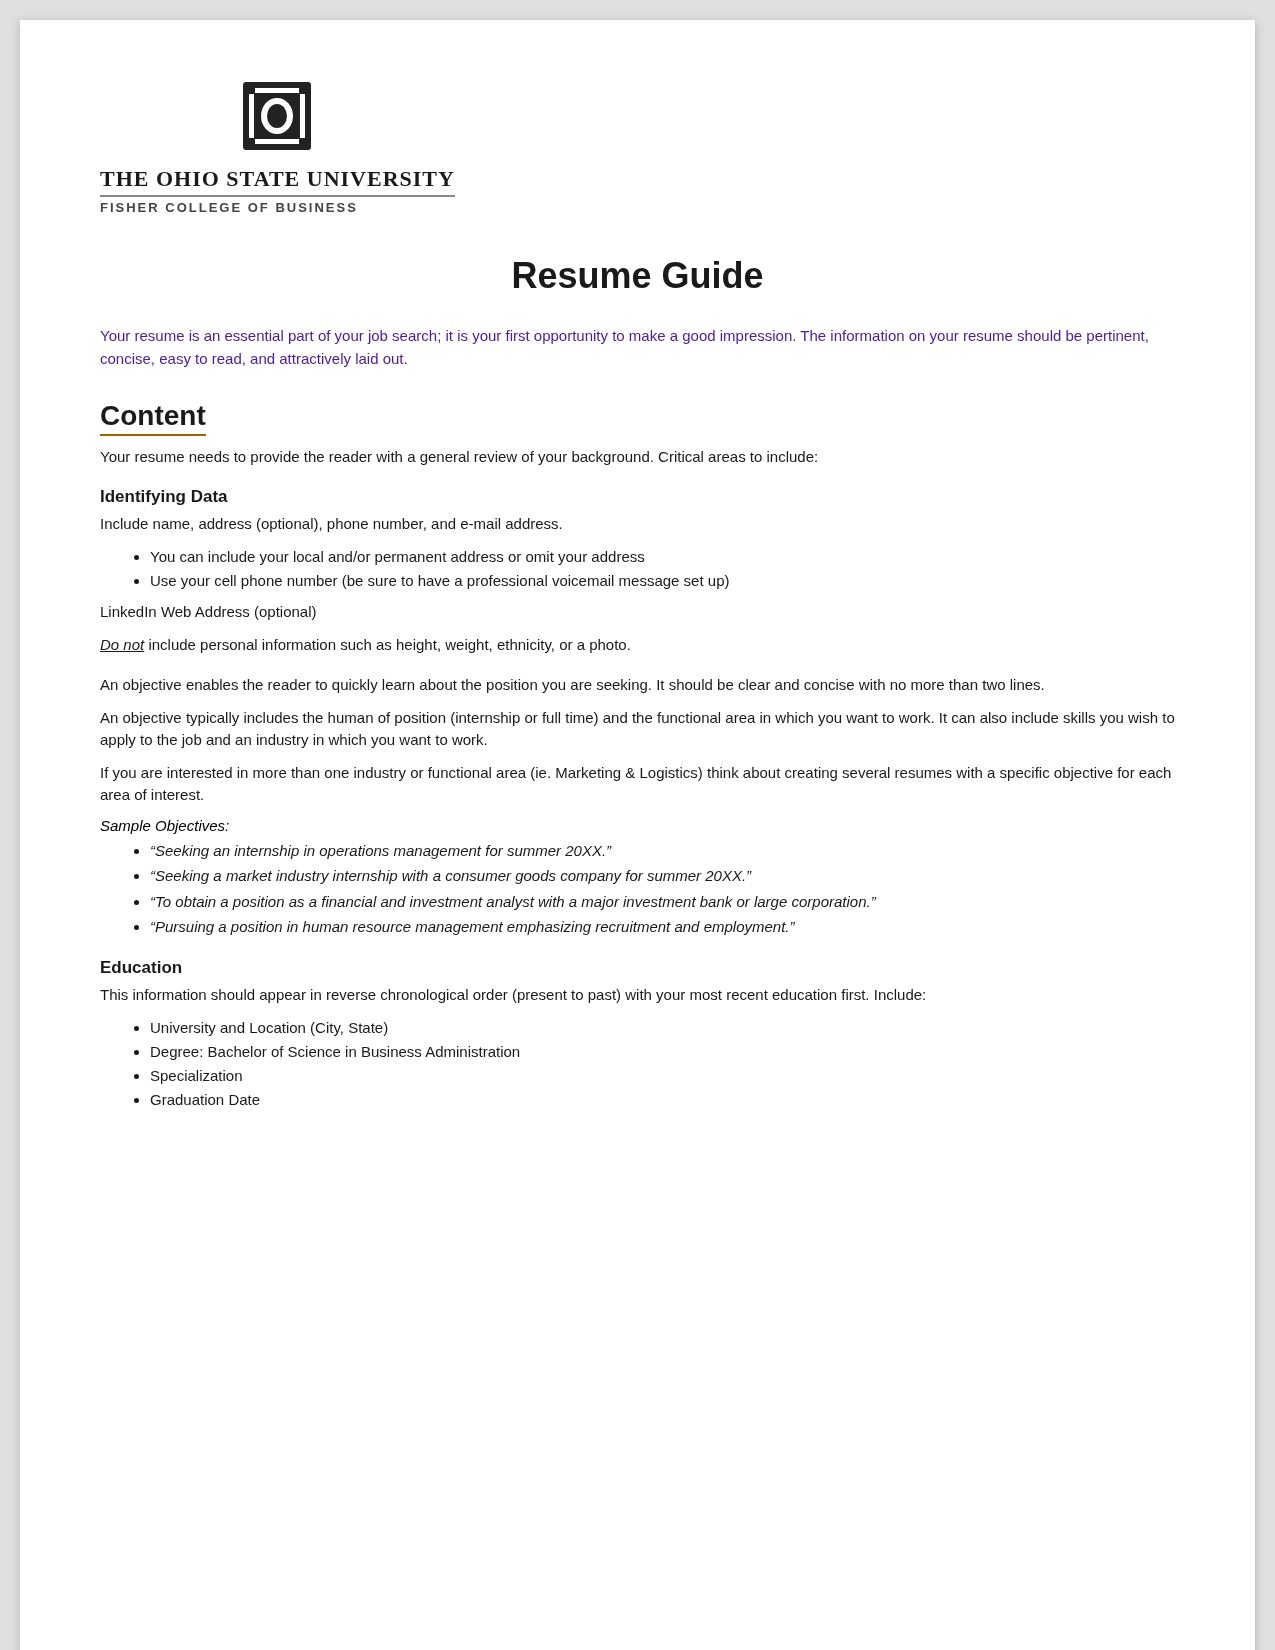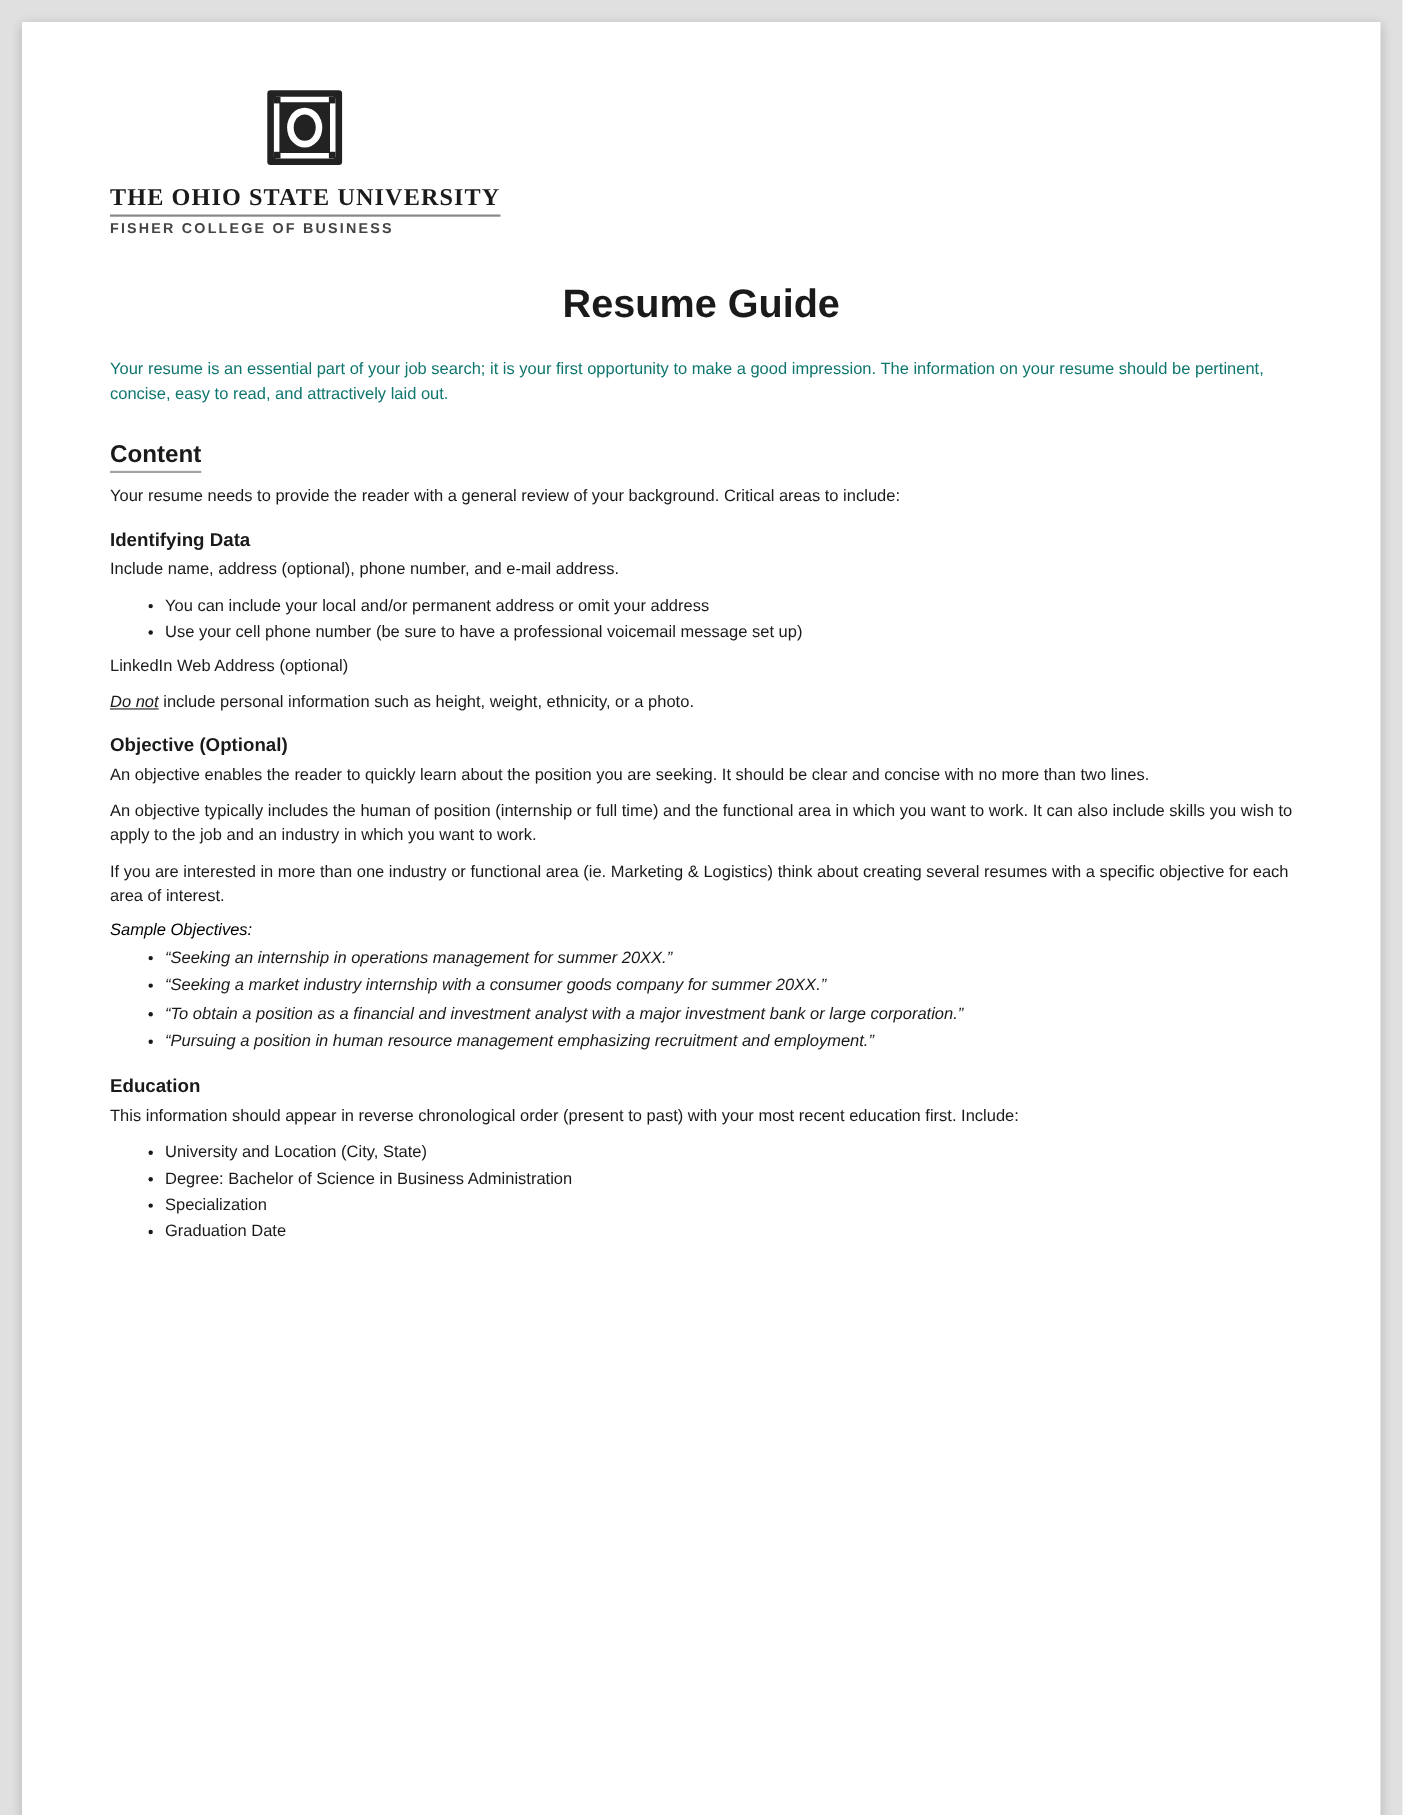--- a/index.html
+++ b/index.html
@@ -83,30 +83,30 @@
       font-weight: bold;
       color: #1a1a1a;
       margin-bottom: 28px;
       font-family: Arial, sans-serif;
     }
 
     
     .intro-text {
       font-size: 15px;
       line-height: 1.5;
-      color: #0f766e;
+      color: #4c1d95;
       margin-bottom: 30px;
     }
 
     
     .section-heading {
-      font-size: 22px;
-      font-weight: bold;
-      color: #1a1a1a;
-      border-bottom: 2px solid #a3a3a3;
+      font-size: 28px;
+      font-weight: bold;
+      color: #1a1a1a;
+      border-bottom: 2px solid #a16207;
       display: inline-block;
       margin-bottom: 10px;
       padding-bottom: 2px;
     }
 
     .sub-heading {
       font-size: 17px;
       font-weight: bold;
       color: #1a1a1a;
       margin-bottom: 6px;
@@ -213,21 +213,20 @@
       <li>Use your cell phone number (be sure to have a professional voicemail message set up)</li>
     </ul>
     <p class="section-text">LinkedIn Web Address (optional)</p>
     <p class="section-text">
       <span class="underline-text">Do not</span>
       <span> include personal information such as height, weight, ethnicity, or a photo.</span>
     </p>
   </div>
 
   <div class="section-block">
-    <h3 class="sub-heading">Objective (Optional)</h3>
     <p class="section-text">An objective enables the reader to quickly learn about the position you are seeking. It should be clear and concise with no more than two lines.</p>
     <p class="section-text">An objective typically includes the human of position (internship or full time) and the functional area in which you want to work. It can also include skills you wish to apply to the job and an industry in which you want to work.</p>
     <p class="section-text">If you are interested in more than one industry or functional area (ie. Marketing &amp; Logistics) think about creating several resumes with a specific objective for each area of interest.</p>
     <p class="sample-objectives-label">Sample Objectives:</p>
     <ul class="bullet-list-italic">
       <li>“Seeking an internship in operations management for summer 20XX.”</li>
       <li>“Seeking a market industry internship with a consumer goods company for summer 20XX.”</li>
       <li>“To obtain a position as a financial and investment analyst with a major investment bank or large corporation.”</li>
       <li>“Pursuing a position in human resource management emphasizing recruitment and employment.”</li>
     </ul>

